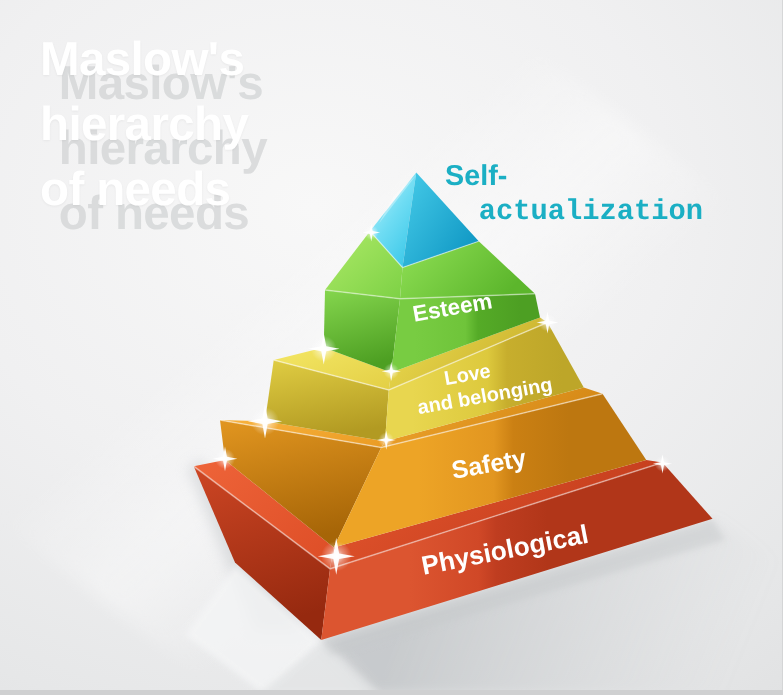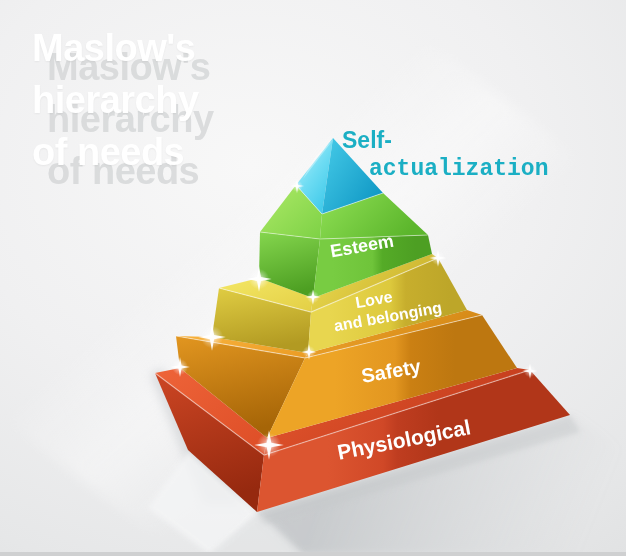--- a/index.html
+++ b/index.html
@@ -16,21 +16,21 @@
     pointer-events:none;
   }
   .title,.title-echo{
     position:absolute;left:32px;top:22px;
     font-size:38px;font-weight:bold;line-height:52px;letter-spacing:-0.5px;
     white-space:nowrap;
   }
   .title{color:#ffffff;z-index:3;text-shadow:0 1px 2px rgba(0,0,0,0.05);}
   .title-echo{left:47px;top:41px;color:#d2d4d5;z-index:2;opacity:.75;}
   .annotation{
-    position:absolute;left:342px;top:126px;z-index:4;
+    position:absolute;left:356px;top:126px;z-index:4;
     color:#1bafc4;font-size:23px;font-weight:bold;line-height:29px;white-space:nowrap;
   }
   .annotation .line2{margin-left:27px;font-family:Liberation Mono, monospace;}
   svg{position:absolute;left:0;top:0;z-index:1;}
   svg text{
     font-family:"Liberation Sans","DejaVu Sans",sans-serif;
     font-weight:bold;fill:#ffffff;
   }
 </style>
 </head>

